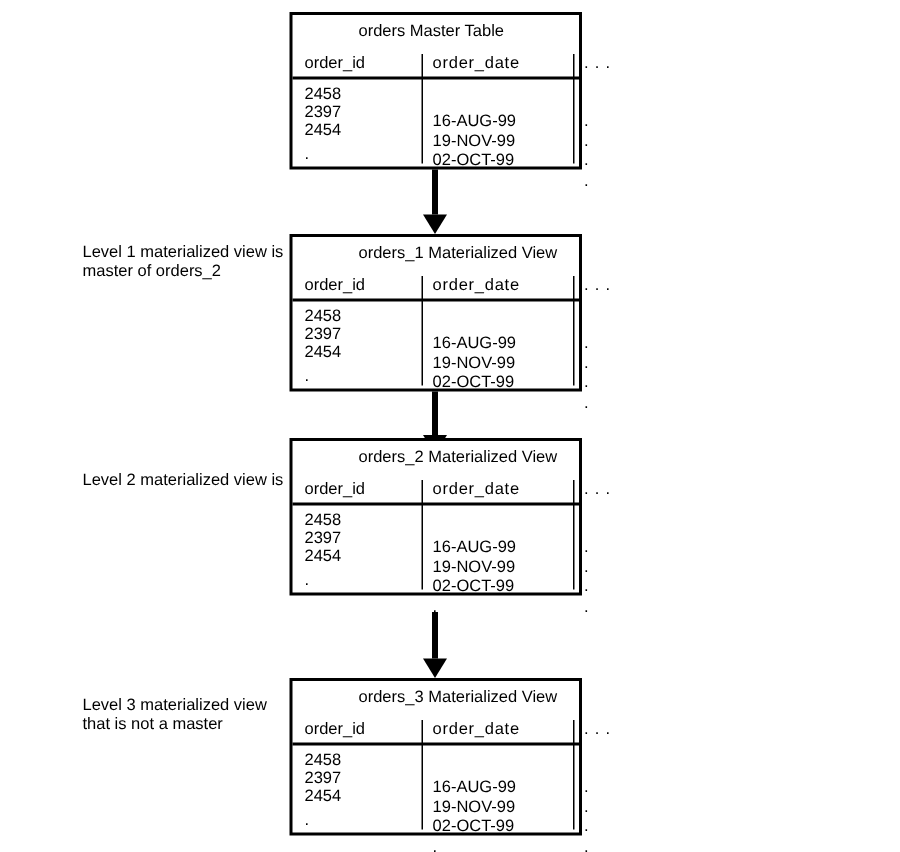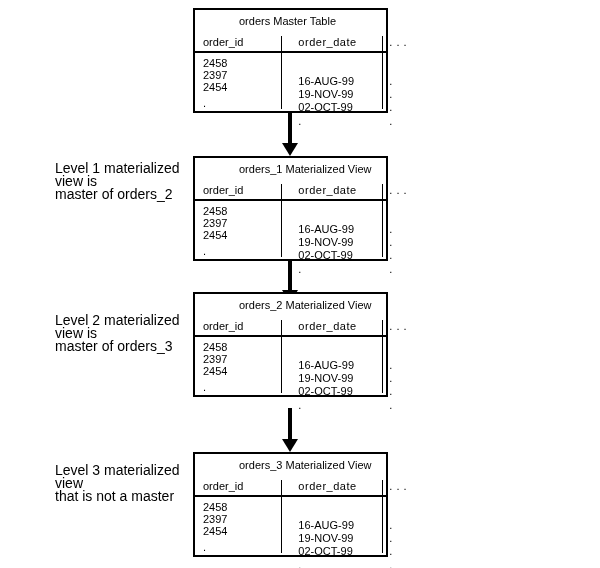--- a/index.html
+++ b/index.html
@@ -9,33 +9,33 @@
   }
   
   .tbox {
     position:absolute; left:193px; width:195px; height:105px;
     background:#ffffff; border:2px solid #000000; box-sizing:border-box;
   }
   .tbox-title { height:21px; padding:5px 0 0 10px; font-size:11px; white-space:nowrap;margin-left:34px; }
   .grid { position:relative; display:flex; height:73px;gap:38px; }
   .col { box-sizing:border-box; }
   .c1 { width:60px; }
-  .c2 { width:63px; border-left:1.5px solid #000000;padding-left:10px; }
+  .c2 { width:63px; border-left:1.5px solid #000000; }
   .c3 { flex:1; border-left:1.5px solid #000000; }
   .hd { height:15px; font-size:11px; padding-left:8px; white-space:nowrap; }
   .c2 .hd, .c3 .hd { padding-left:6px; letter-spacing:0.5px; }
   .rule { position:absolute; top:15px; left:0; right:0; height:2px; background:#000000; }
   .cell { font-size:11px; line-height:12px; padding-left:8px; white-space:nowrap; }
   .c1 .cell.first { margin-top:6px; }
   .c1 .cell.dotrow { margin-top:4px; }
   .c2 .cell, .c3 .cell { line-height:13px; padding-left:6px; }
   .c2 .cell.first, .c3 .cell.first { margin-top:24px; }
   .c2 .cell.dotrow, .c3 .cell.dotrow { margin-top:1px; }
   
-  .side-note { position:absolute; left:55px; width:155px; font-size:14px; line-height:13px; }
+  .side-note { position:absolute; left:55px; width:155px; font-size:11px; line-height:13px; }
   
   .arrow { position:absolute; left:288px; width:4px; background:#000000; }
   .arrow::after {
     content:""; position:absolute; left:-6px; bottom:-13px; width:0; height:0;
     border-left:8px solid transparent; border-right:8px solid transparent;
     border-top:13px solid #000000;
   }
   .a1 { top:113px; height:30px; }
   .a2 { top:261px; height:29px; }
   .a3 { top:408px; height:31px; }
@@ -105,21 +105,20 @@
         <div class="cell">.</div>
         <div class="cell dotrow">.</div>
       </div>
     </div>
   </div>
 
   <div class="arrow a2"></div>
 
   <div class="side-note" style="top:314px">
     <div>Level 2 materialized view is</div>
-    <div>master of orders_3</div>
   </div>
 
   <div class="tbox" style="top:292px">
     <div class="tbox-title">orders_2 Materialized View</div>
     <div class="grid">
       <div class="rule"></div>
       <div class="col c1">
         <div class="hd">order_id</div>
         <div class="cell first">2458</div>
         <div class="cell">2397</div>

